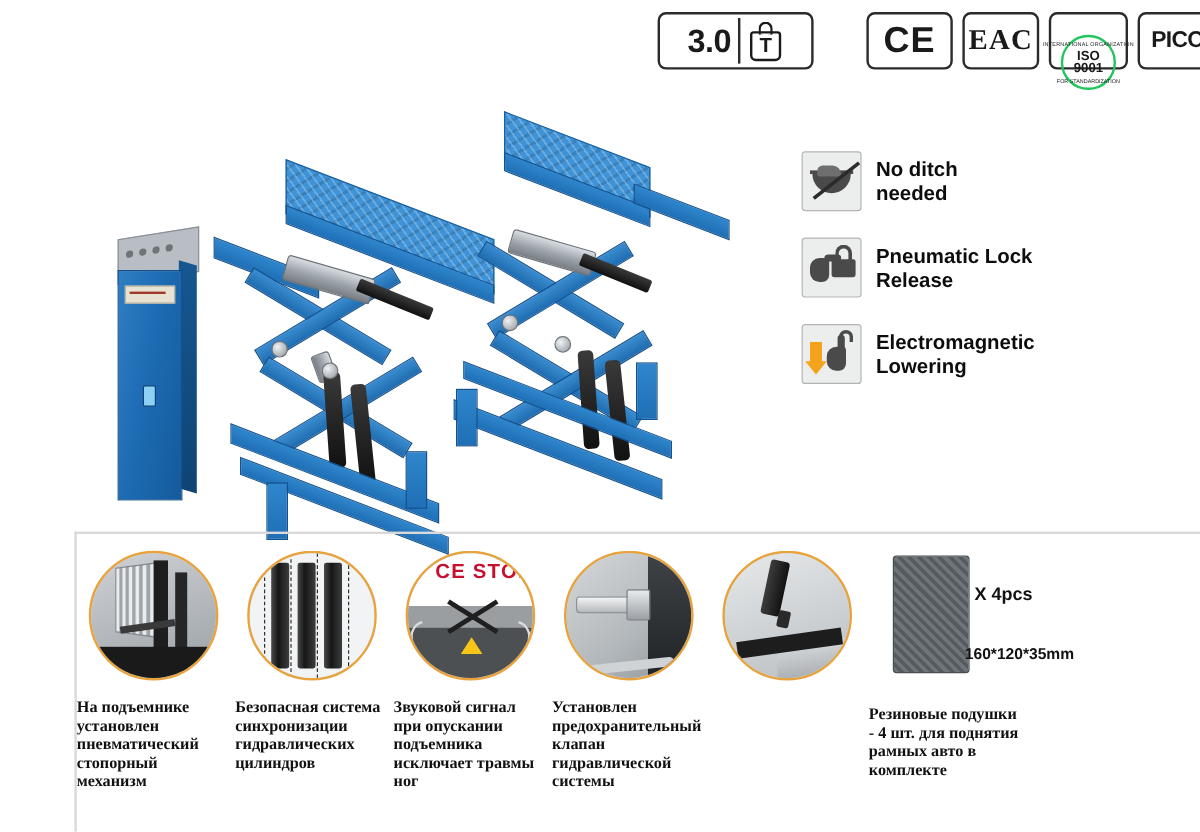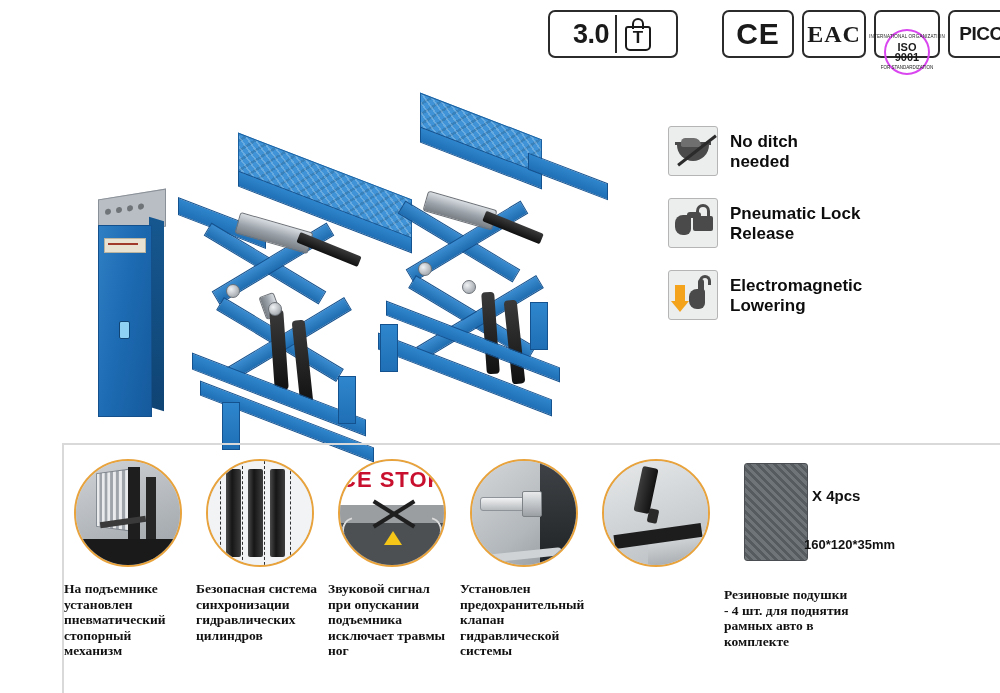--- a/index.html
+++ b/index.html
@@ -90,21 +90,21 @@
     font-size: 24px;
     font-weight: bold;
     letter-spacing: 1px;
     color: #1a1a1a;
     font-family: "Liberation Serif", serif;
   }
   .iso-box { width: 66px; position: relative; }
   .iso-circ {
     width: 42px; height: 42px;
     border-radius: 50%;
-    border: 2px solid #d946ef;
+    border: 2px solid #22c55e;
     position: relative;
     display: flex; flex-direction: column;
     align-items: center; justify-content: center; margin-top: 36px;
   }
   .iso-top {
     position: absolute;
     top: 3px;
     font-size: 4.5px;
     letter-spacing: 0.2px;
     color: #1a1a1a;
@@ -432,22 +432,22 @@
     width: 0;
     border-left: 1px dashed #2f2f2f;
   }
 
   
   .c3 .sky { position:absolute; left:0; top:0; width:104px; height:44px; background:#ffffff; }
   .c3 .band { position:absolute; left:0; top:44px; width:104px; height:18px; background:#9b9ea1; }
   .c3 .ground { position:absolute; left:0; top:62px; width:104px; height:42px; background:#4c5053; }
   .c3 .cestop {
     position: absolute; left: 0; top: 6px; width: 104px;
-    text-align: left;
-    font-size: 22px; font-weight: bold;
+    text-align: right;
+    font-size: 17px; font-weight: bold;
     color: #c8102e;
     letter-spacing: 1px;
     font-family: "Liberation Sans", sans-serif;
     text-shadow: 1px 1px 0 #fff;
   }
   .c3 .scissor {
     position: absolute; left: 30px; top: 36px;
     width: 44px; height: 34px;
   }
   .c3 .scissor i {

